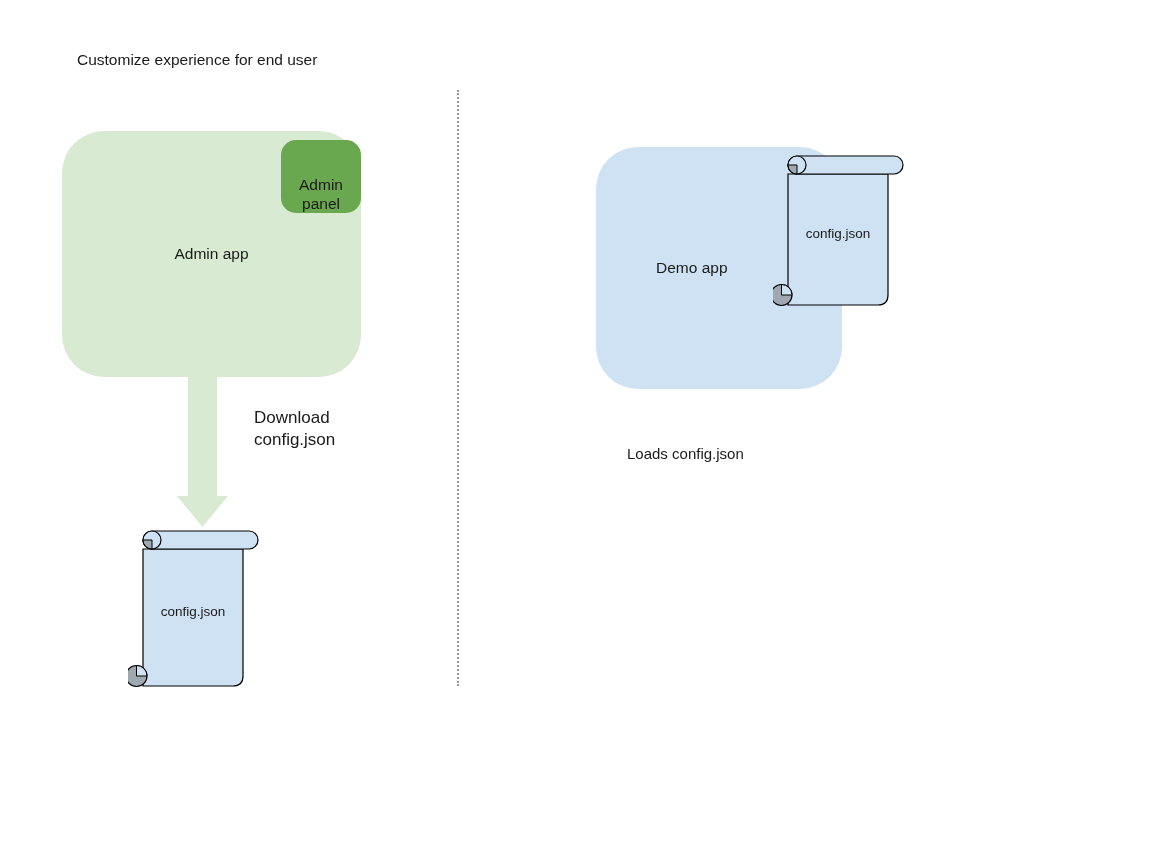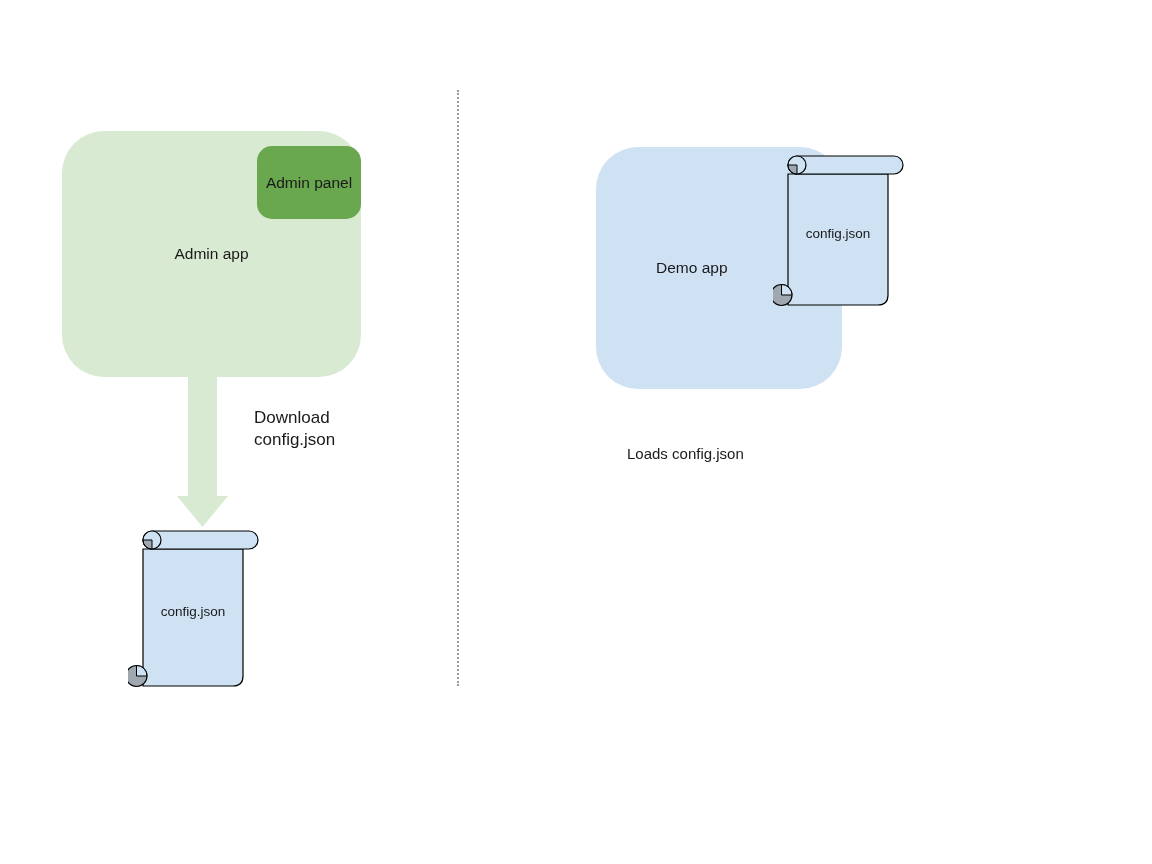--- a/index.html
+++ b/index.html
@@ -24,25 +24,25 @@
   .admin-box{
     left:62px;top:131px;width:299px;height:246px;
     background:var(--light-green,#d9ead3);
     border-radius:42px;
     display:flex;align-items:center;justify-content:center;
   }
   .box-label{
     font-size:15.5px;line-height:20px;
   }
   .admin-panel{
-    position:absolute;top:15px;right:0;
-    width:104px;height:73px;
+    position:absolute;top:9px;right:0;
+    width:80px;height:73px;
     background:var(--green,#6aa84f);
     border-radius:15px;
-    display:flex;align-items:center;justify-content:center;
+    display:flex;align-items:flex-end;justify-content:center;
     text-align:center;
     font-size:15.5px;line-height:19px;
   }
   .download-label{
     left:254px;top:407px;
     font-size:17px;line-height:22px;
   }
   .demo-box{
     left:596px;top:147px;width:246px;height:242px;
     background:var(--light-blue,#cfe2f3);
@@ -60,20 +60,21 @@
   .caption{
     left:627px;top:444px;
     font-size:15px;line-height:20px;
   }
 </style>
 </head>
 <body>
 
 <div class="canvas">
 
+  <div class="abs title" style="left:77px;top:50px;">Customize experience for end user</div>
 
   <div class="abs divider" style="left:457px;top:90px;height:596px;"></div>
 
   <div class="abs admin-box">
     <div class="box-label">Admin app</div>
     <div class="admin-panel">
       <span>Admin panel</span>
     </div>
   </div>
 

